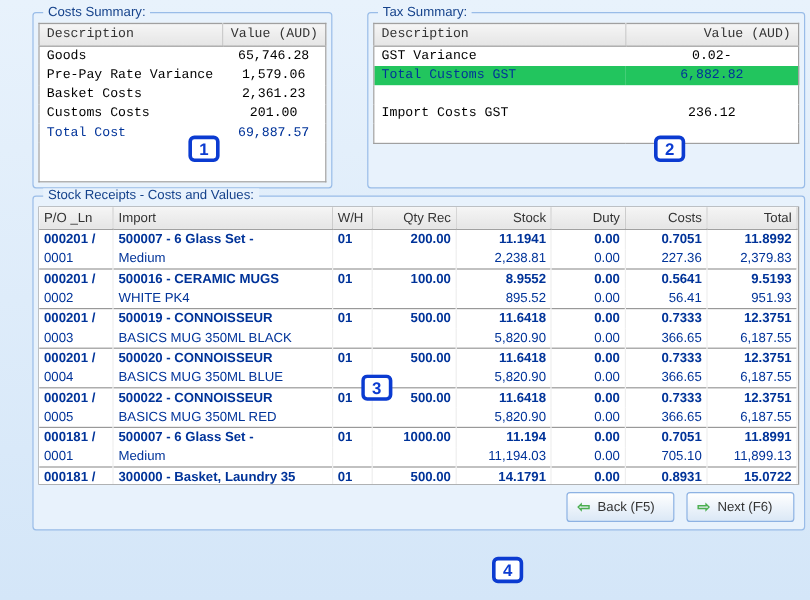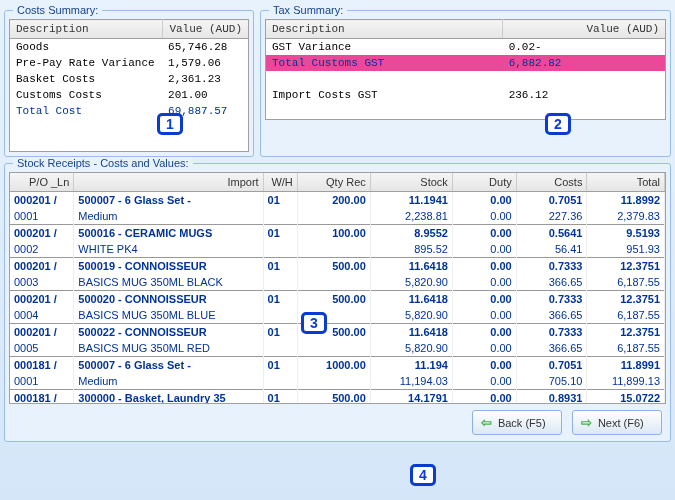--- a/index.html
+++ b/index.html
@@ -15,20 +15,21 @@
     overflow: hidden;
   }
   .top-row { display: flex; gap: 6px; margin-bottom: 4px; }
   .fieldset {
     border: 1px solid #99bce8;
     border-radius: 3px;
     background: #e8f2fc;
     position: relative;
     padding: 8px 4px 4px 4px;
     margin-top: 6px;
+    margin-left: 23px;
   }
   .fieldset-legend {
     position: absolute;
     top: -7px;
     left: 8px;
     background: #e8f2fc;
     padding: 0 4px;
     color: #15428b;
     font-size: 11px;
   }
@@ -44,41 +45,41 @@
   .summary-table th {
     background: linear-gradient(to bottom, #f5f5f5, #e5e5e5);
     border-bottom: 1px solid #a0a0a0;
     padding: 3px 6px;
     text-align: left;
     font-weight: normal;
     color: #333;
   }
   .summary-table th.val { text-align: right; border-left: 1px solid #ccc; }
   .summary-table td { padding: 2px 6px; }
-  .summary-table td.val { text-align: left; }
-  .summary-table tr.highlight { background: #ec4899; color: #003399; }
+  .summary-table td.val { text-align: center; }
+  .summary-table tr.highlight { background: #22c55e; color: #003399; }
   .summary-table tr.totalrow td { color: #003399; }
   .stock-box .grid-wrap {
     height: 232px;
     overflow-y: scroll;
     border: 1px solid #a0a0a0;
     background: #fff;
   }
   .grid {
     width: 100%;
     border-collapse: collapse;
     table-layout: fixed;
   }
   .grid th {
     position: sticky; top: 0;
     background: linear-gradient(to bottom, #f5f5f5, #e5e5e5);
     border-right: 1px solid #ccc;
     border-bottom: 1px solid #a0a0a0;
     padding: 3px 4px;
-    text-align: right;
+    text-align: left;
     font-weight: normal;
     color: #333;
     font-size: 11px;
   }
   .grid th.r { text-align: right; }
   .grid td {
     padding: 2px 4px;
     border-right: 1px solid #eee;
     color: #003399;
     vertical-align: top;

